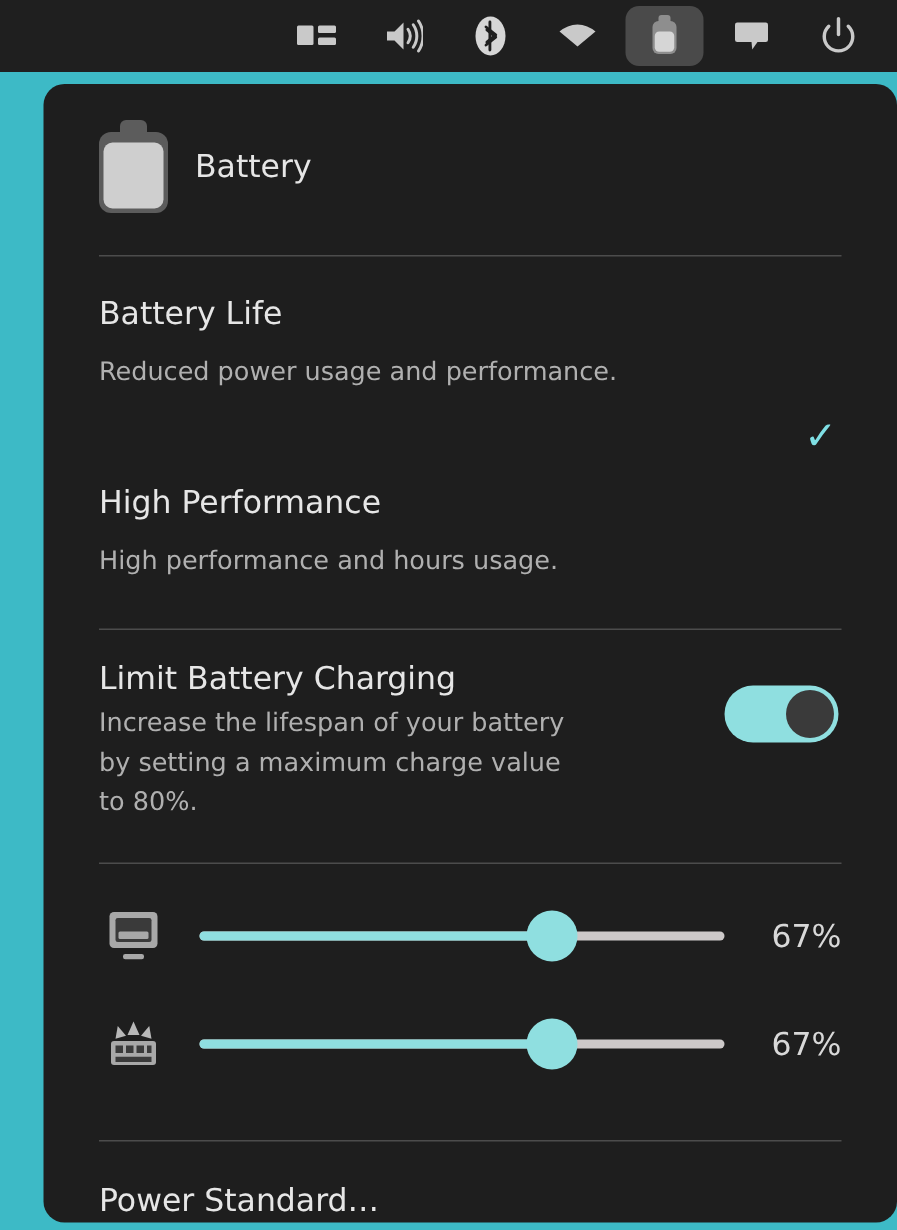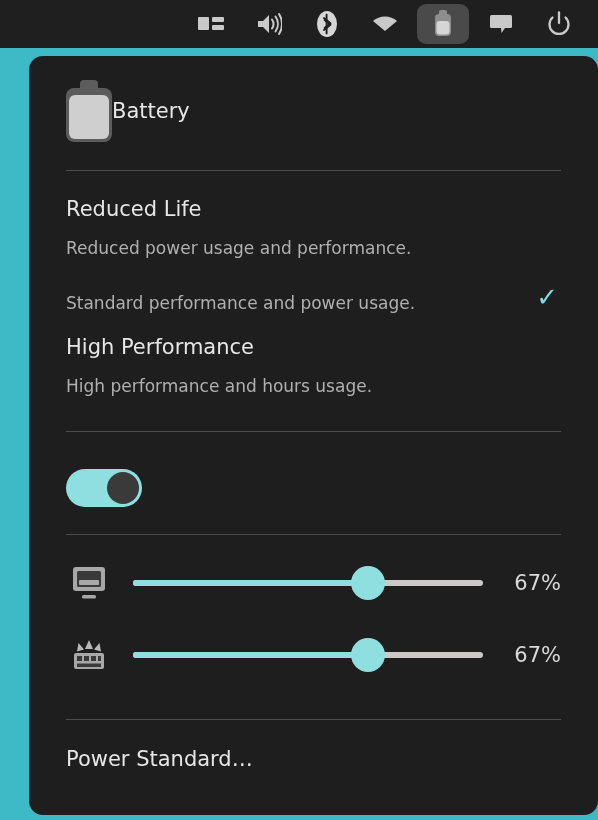--- a/index.html
+++ b/index.html
@@ -64,20 +64,21 @@
     border-radius: 14px 14px 14px 14px;
     overflow: hidden;
     padding: 0 37px;
   }
 
   
   .battery-header {
     display: flex;
     align-items: center;
     padding-top: 24px;
+    gap: 18px;
   }
   .battery-glyph {
     width: 46px;
     height: 62px;
     position: relative;
     flex: none;
   }
   .battery-glyph .nub {
     position: absolute;
     left: 14px;
@@ -346,46 +347,49 @@
       <div class="title">Battery</div>
     </div>
   </div>
 
   <div class="sep s1"></div>
 
   <div class="profiles">
 
     <div class="profile-row">
       <div class="profile-text">
-        <div class="p-title">Reduced Life</div>
+        <div class="p-title">Battery Life</div>
         <div class="p-desc">Reduced power usage and performance.</div>
       </div>
       <div class="check hidden">✓</div>
     </div>
 
     <div class="profile-row">
       <div class="profile-text">
-        <div class="p-desc">Standard performance and power usage.</div>
       </div>
       <div class="check">✓</div>
     </div>
 
     <div class="profile-row">
       <div class="profile-text">
         <div class="p-title">High Performance</div>
         <div class="p-desc">High performance and hours usage.</div>
       </div>
       <div class="check hidden">✓</div>
     </div>
 
   </div>
 
   <div class="sep s2"></div>
 
   <div class="limit-row">
+    <div class="limit-text">
+      <div class="l-title">Limit Battery Charging</div>
+      <div class="l-desc">Increase the lifespan of your battery by setting a maximum charge value to 80%.</div>
+    </div>
     <div class="toggle">
       <div class="knob"></div>
     </div>
   </div>
 
   <div class="sep s3"></div>
 
   <div class="sliders">
 
     <div class="slider-row">

